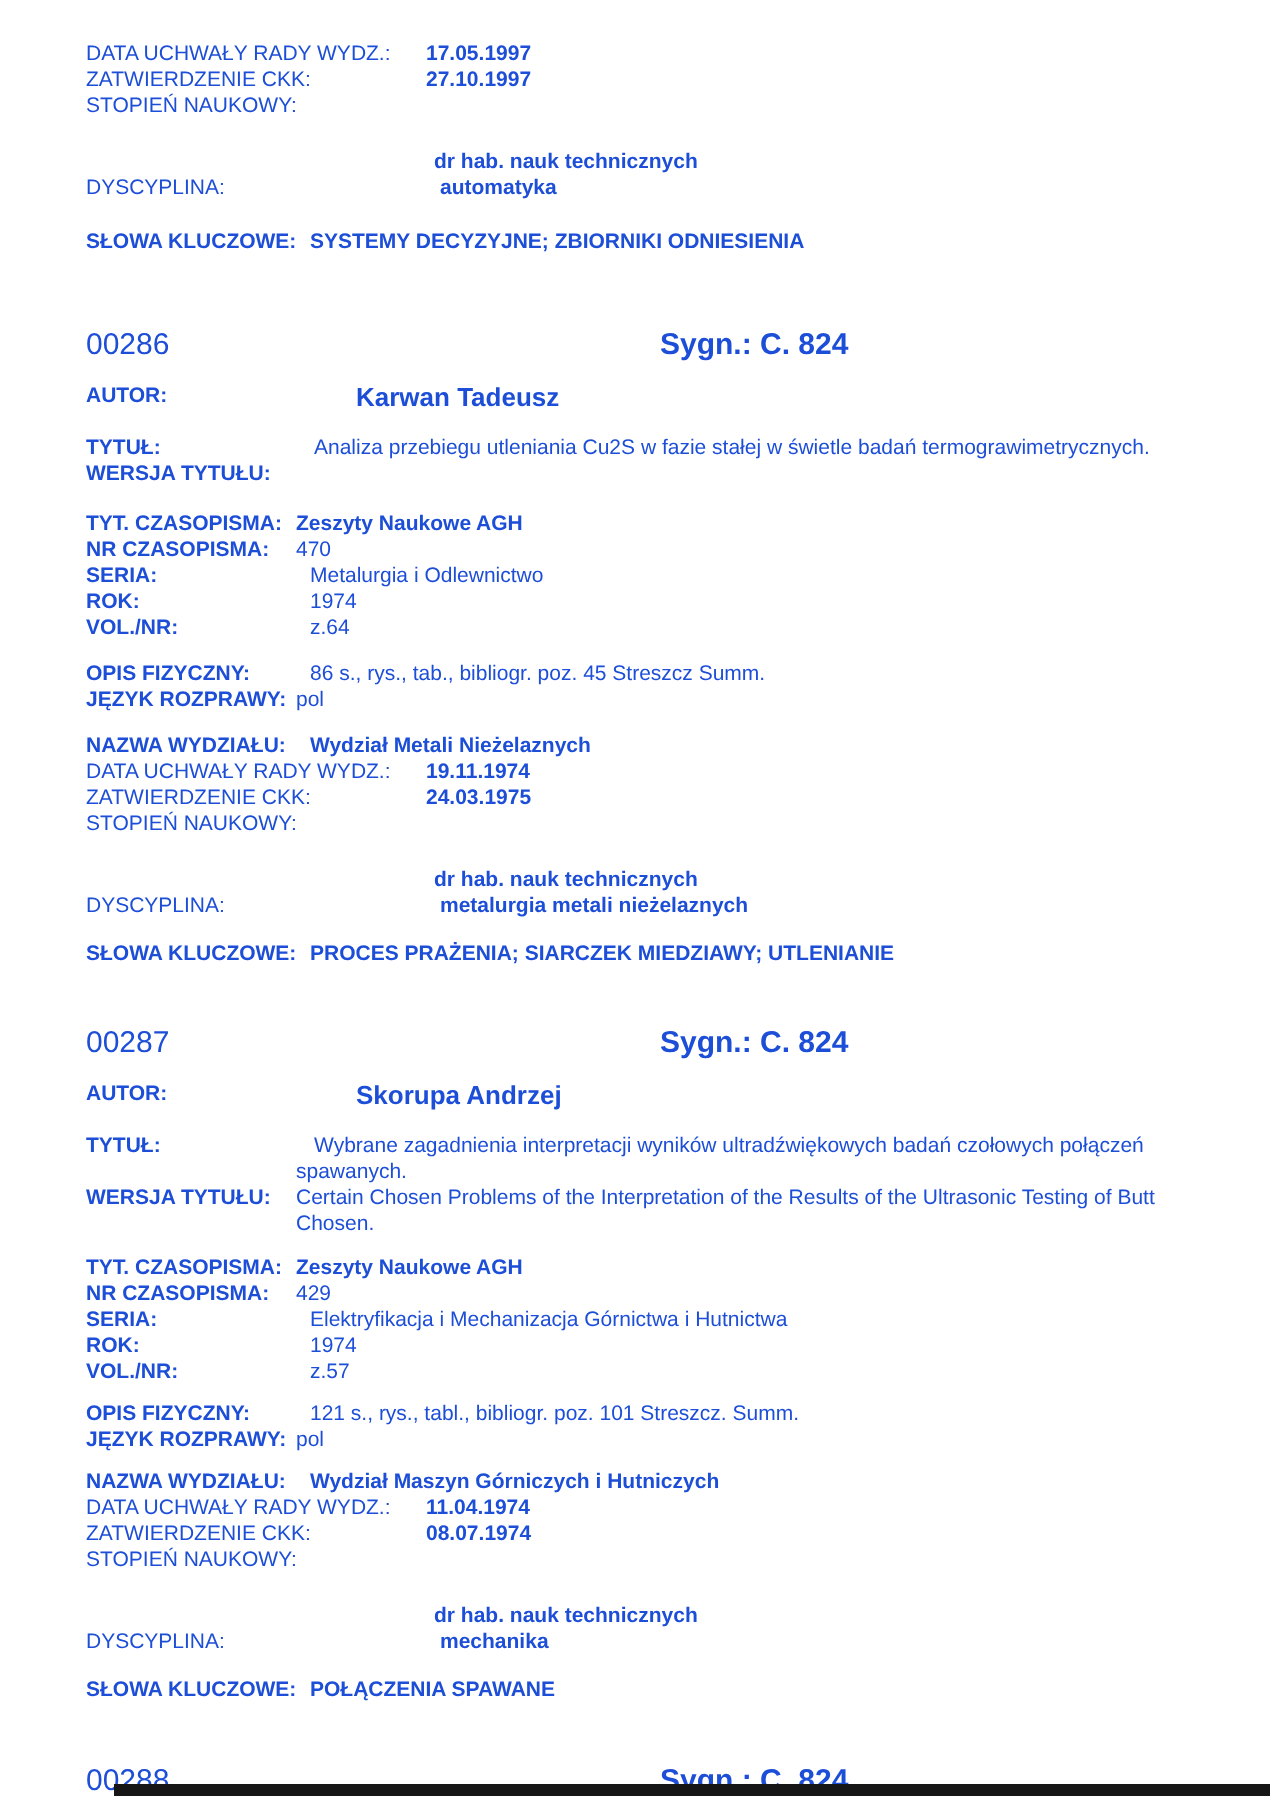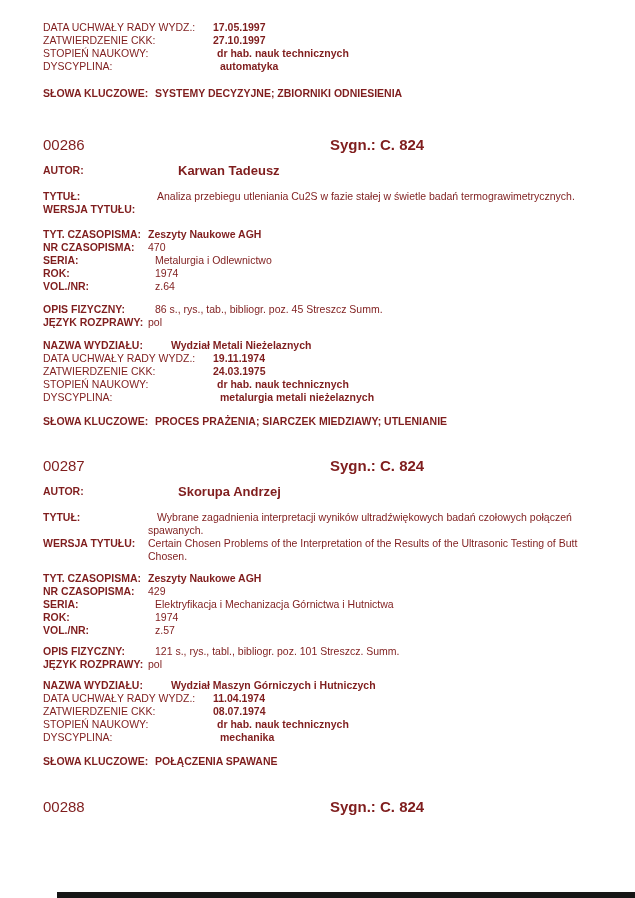--- a/index.html
+++ b/index.html
@@ -1,29 +1,29 @@
 <!DOCTYPE html>
 <html><head>
 <meta charset="utf-8">
 <style>
   * { margin:0; padding:0; box-sizing:border-box; }
   html,body { background:#e8e8e8; }
   body { width:635px; height:898px; margin:0 auto; position:relative;
          font-family:"Liberation Sans", sans-serif; }
-  .page { position:absolute; inset:0; background:#ffffff; color:#7f1d1d;
+  .page { position:absolute; inset:0; background:#ffffff; color:#1d4ed8;
           padding:21px 18px 0 43px; overflow:hidden; }
   .row { display:flex; align-items:flex-start; font-size:10.5px; line-height:13px; }
   .lbl { flex:0 0 auto; white-space:nowrap; }
   .val { flex:1 1 auto; }
   .b   { font-weight:bold; }
   .std  .lbl { width:105px; }
   .wide .lbl { width:170px; }
-  .dept .lbl { width:128px; }
+  .dept .lbl { width:112px; }
   .kw   .lbl { width:112px; }
-  .ind1 { padding-left:4px; }
+  .ind1 { padding-left:4px;margin-top:28px; }
   .ind2 { padding-left:7px; }
   .tindent { text-indent:9px; }
   .rec-header { position:relative; height:13px; font-size:15px; line-height:13px; }
   .rec-num  { position:absolute; left:0; top:0; }
   .rec-sygn { position:absolute; left:287px; top:0; font-weight:bold; }
   .author-row { display:flex; font-size:13px; line-height:15px; margin-top:12px;gap:23px; }
   .author-row .lbl { width:112px; font-size:10.5px; line-height:15px; font-weight:bold; }
   .author-row .val { font-weight:bold; }
   .mt-kwA  { margin-top:14px; }
   .mt-hdr1 { margin-top:38px; }

